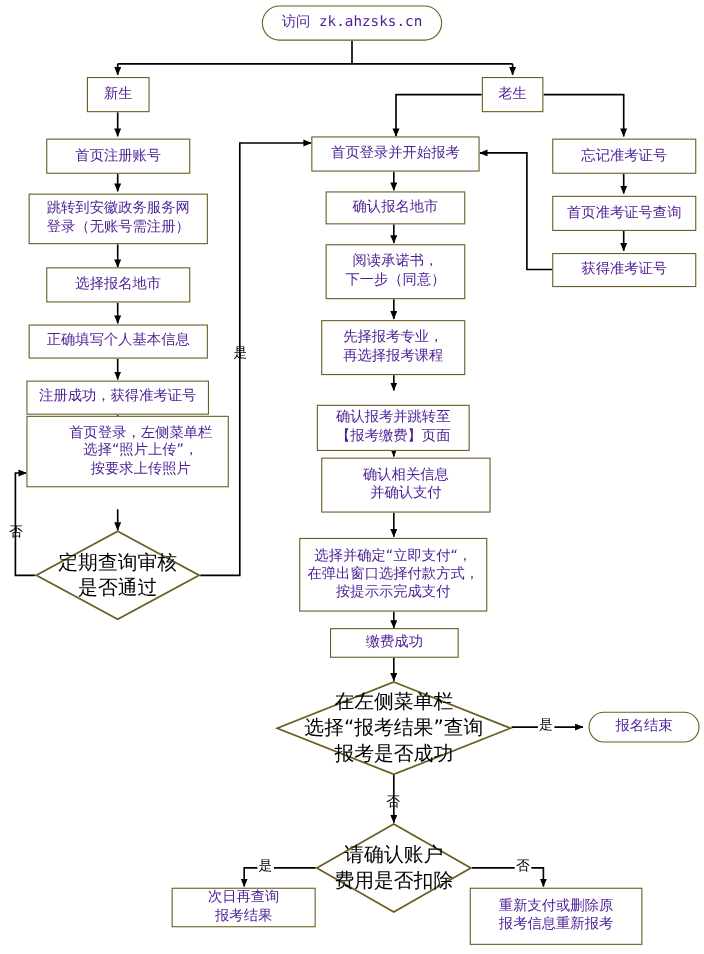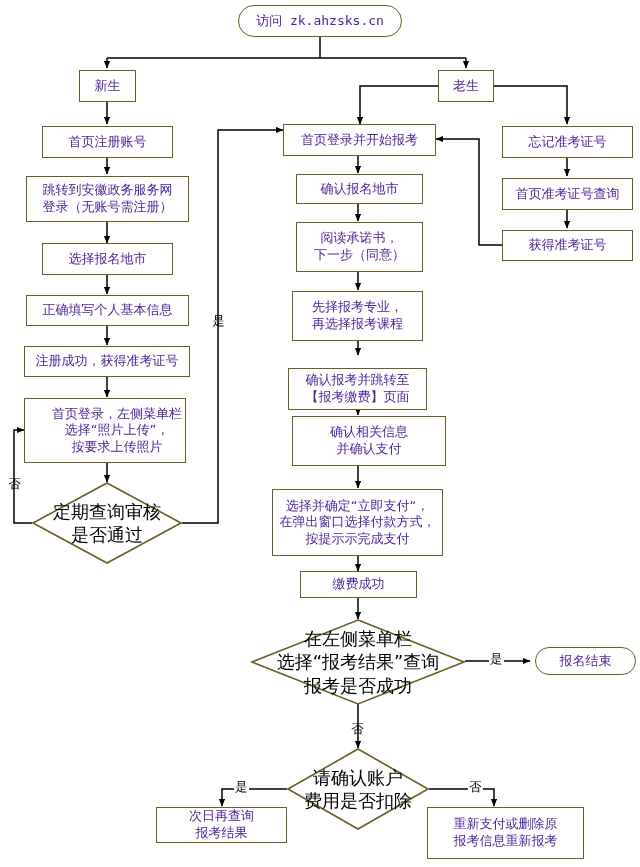--- a/index.html
+++ b/index.html
@@ -175,21 +175,21 @@
   </div>
 
   <div class="node" style="left:26px; top:295px; width:163px; height:31px;">
     <span>正确填写个人基本信息</span>
   </div>
 
   <div class="node" style="left:24px; top:346px; width:166px; height:31px;text-align:right;">
     <span>注册成功，获得准考证号</span>
   </div>
 
-  <div class="node" style="left:24px; top:398px; width:162px; height:65px;padding-left:24px;">
+  <div class="node" style="left:24px; top:378px; width:184px; height:65px;padding-left:24px;">
     <span>首页登录，左侧菜单栏
 选择“照片上传”，
 按要求上传照片</span>
   </div>
 
   <div class="diamond" style="left:32px; top:482px; width:150px; height:82px;">
     <svg width="150" height="82" viewBox="0 0 150 82">
       <polygon points="75,1 149,41 75,81 1,41" fill="#ffffff" stroke="#6b5d22" stroke-width="1.6"></polygon>
     </svg>
     <div class="dlabel">定期查询审核

